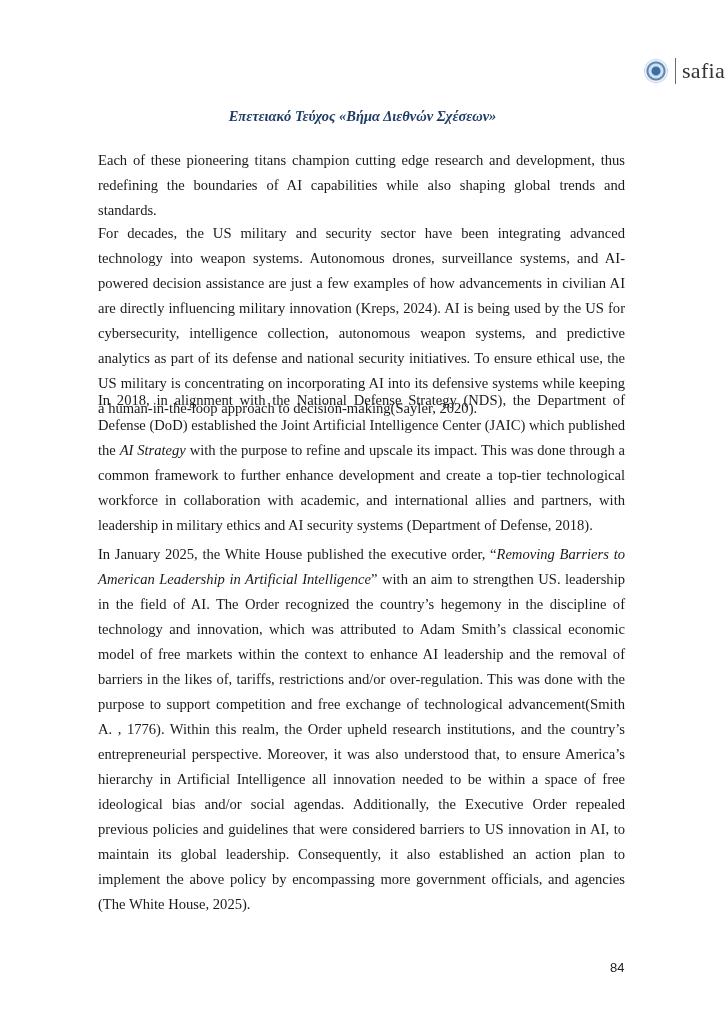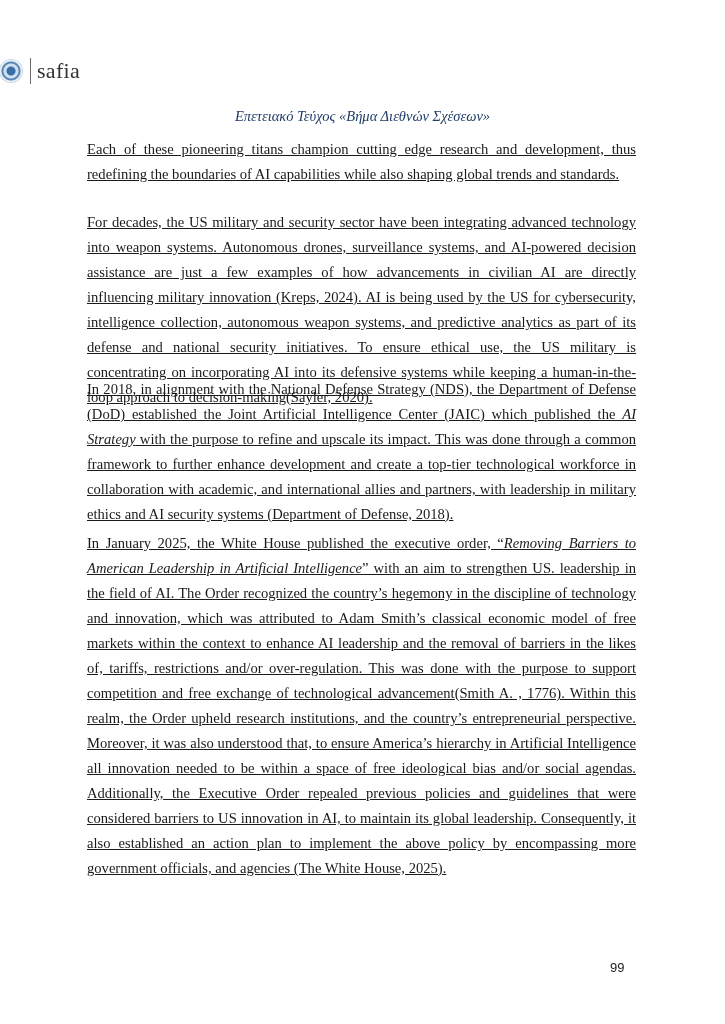--- a/index.html
+++ b/index.html
@@ -1,25 +1,25 @@
 <!DOCTYPE html>
 <html><head>
 <meta charset="utf-8">
 <style>
   html, body { margin: 0; padding: 0; background: #ffffff; }
   body { width: 725px; height: 1024px; position: relative; overflow: hidden; }
   .page { position: absolute; left: 0; top: 0; width: 725px; height: 1024px; background: #ffffff; }
-  .header { position: absolute; top: 58px; left: 0; width: 725px; display: flex; justify-content: flex-start; align-items: center; }
+  .header { position: absolute; top: 58px; left: 0; width: 725px; display: flex; justify-content: flex-end; align-items: center; }
   .logo { display: flex; align-items: center; }
   .logo-mark { width: 22px; height: 22px; border-radius: 50%; background: radial-gradient(circle at 50% 50%, #3a6ea5 0 4px, #cfe0f0 5px 7px, #5b86b3 8px 9px, #e6eef6 10px); box-shadow: 0 0 0 1px #c9d6e3; }
   .logo-sep { width: 1px; height: 26px; background: #6b6b6b; margin: 0 6px 0 8px; }
   .logo-text { font-family: "Liberation Serif", serif; font-size: 22px; color: #333; letter-spacing: 0.3px; }
-  .journal-title { position: absolute; top: 108px; left: 0; width: 725px; text-align: center; font-family: "Liberation Serif", serif; font-style: italic; font-weight: normal; font-size: 14.5px; color: #1f3b66; }
+  .journal-title { position: absolute; top: 108px; left: 0; width: 725px; text-align: center; font-family: "Liberation Serif", serif; font-style: italic; font-weight: bold; font-size: 14.5px; color: #1f3b66; }
   .body-text { position: absolute; left: 87px; width: 549px; font-family: "Liberation Serif", serif; font-size: 14.6px; line-height: 25px; color: #1a1a1a; text-align: justify; }
-  .body-text p { margin: 0; text-decoration: underline; }
+  .body-text p { margin: 11px; }
   #p1 { top: 137px; }
   #p2 { top: 210px; }
   #p3 { top: 377px; }
   #p4 { top: 531px; }
   .page-number { position: absolute; top: 960px; left: 610px; font-family: "Liberation Sans", sans-serif; font-size: 13px; color: #222; }
   em { font-style: italic; }
 </style>
 </head>
 <body>
 
@@ -44,14 +44,14 @@
   </div>
 
   <div class="body-text" id="p3">
     <p><span>In 2018, in alignment with the National Defense Strategy (NDS), the Department of Defense (DoD) established the Joint Artificial Intelligence Center (JAIC) which published the </span><em>AI Strategy</em><span> with the purpose to refine and upscale its impact. This was done through a common framework to further enhance development and create a top-tier technological workforce in collaboration with academic, and international allies and partners, with leadership in military ethics and AI security systems (Department of Defense, 2018).</span></p>
   </div>
 
   <div class="body-text" id="p4">
     <p><span>In January 2025, the White House published the executive order, “</span><em>Removing Barriers to American Leadership in Artificial Intelligence</em><span>” with an aim to strengthen US. leadership in the field of AI. The Order recognized the country’s hegemony in the discipline of technology and innovation, which was attributed to Adam Smith’s classical economic model of free markets within the context to enhance AI leadership and the removal of barriers in the likes of, tariffs, restrictions and/or over-regulation. This was done with the purpose to support competition and free exchange of technological advancement(Smith A. , 1776). Within this realm, the Order upheld research institutions, and the country’s entrepreneurial perspective. Moreover, it was also understood that, to ensure America’s hierarchy in Artificial Intelligence all innovation needed to be within a space of free ideological bias and/or social agendas. Additionally, the Executive Order repealed previous policies and guidelines that were considered barriers to US innovation in AI, to maintain its global leadership. Consequently, it also established an action plan to implement the above policy by encompassing more government officials, and agencies (The White House, 2025).</span></p>
   </div>
 
-  <div class="page-number">99</div>
+  <div class="page-number">84</div>
 </div>
 
 </body></html>

